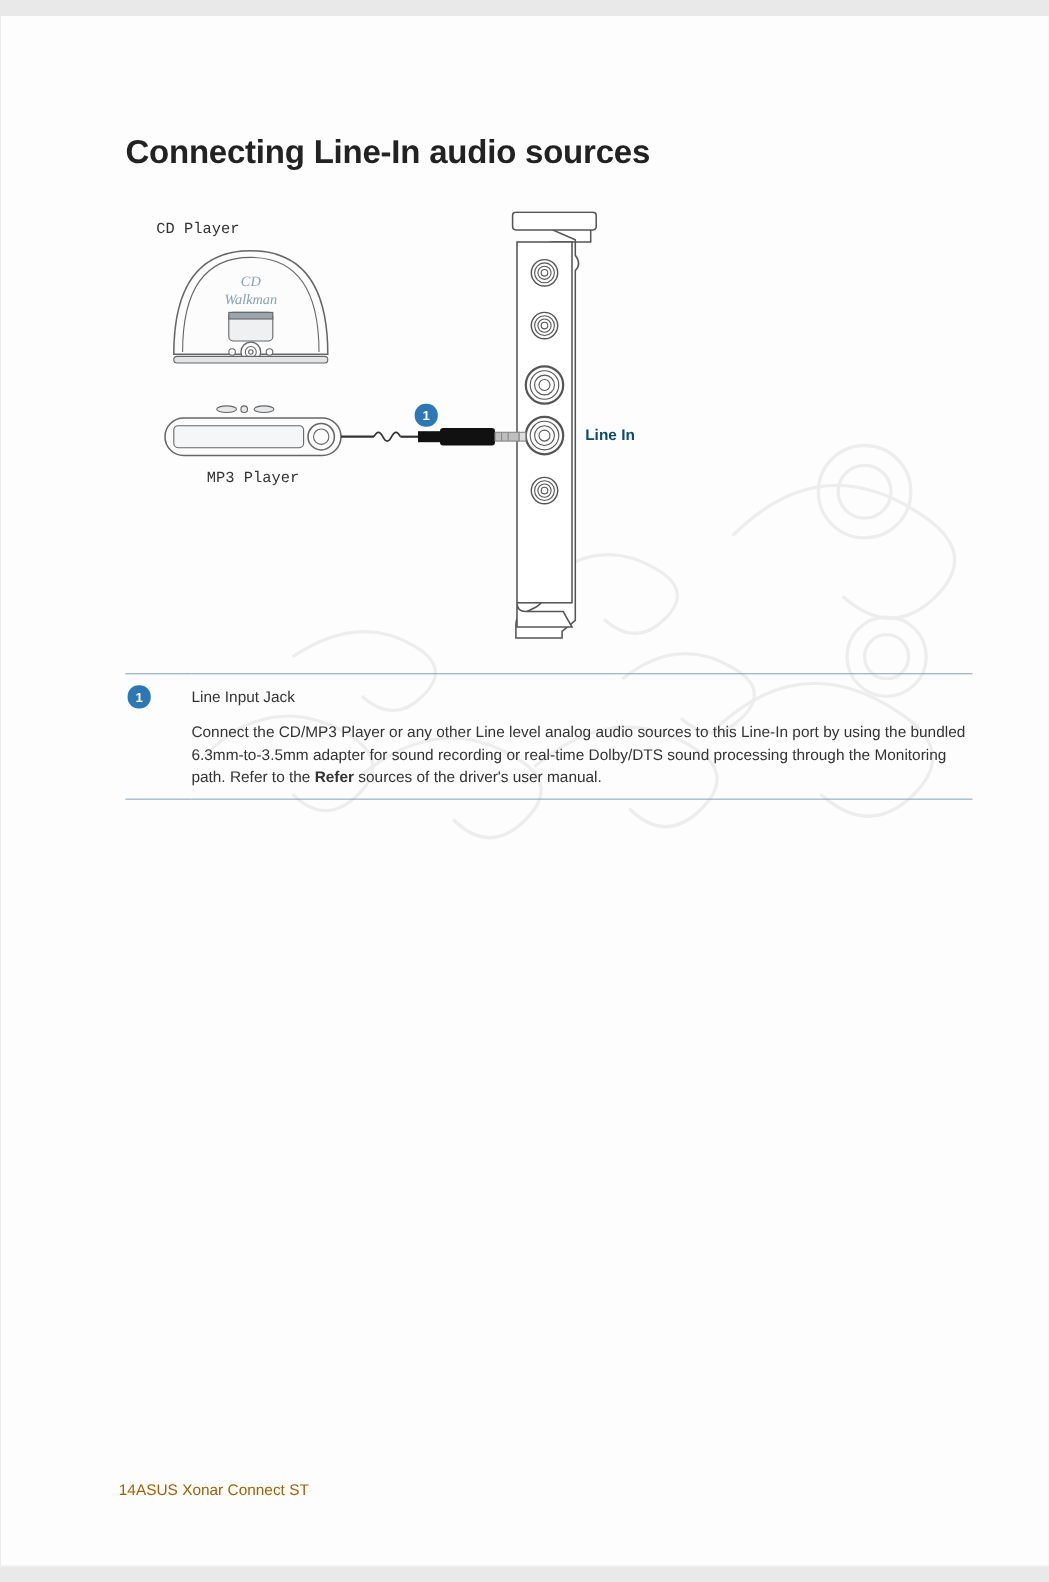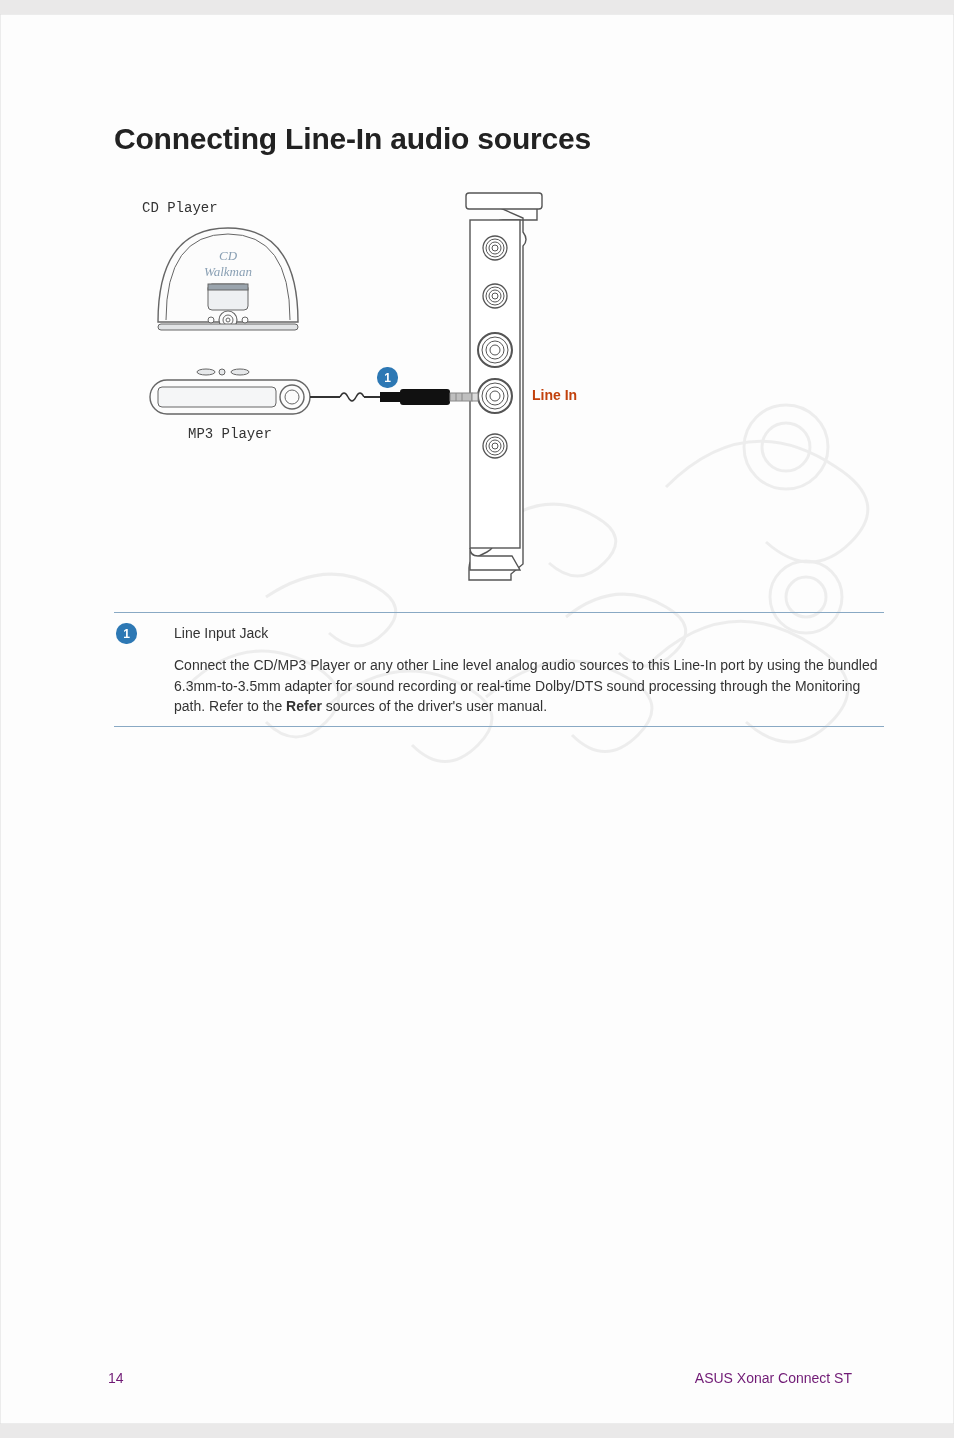--- a/index.html
+++ b/index.html
@@ -4,31 +4,31 @@
 <style>
   * { margin: 0; padding: 0; box-sizing: border-box; }
   html, body { width: 954px; height: 1438px; background: #eae9e9; font-family: Arial, Helvetica, sans-serif; }
   .page-border { position: absolute; left: 0; top: 14px; width: 954px; height: 1410px; background: #fdfdfd; box-shadow: 0 0 0 0.5px #dcdcdc inset; }
   .page { position: absolute; left: 94px; top: 122px; width: 770px; margin-left: 20px; }
   .title { font-size: 30px; font-weight: bold; color: #222; letter-spacing: -0.2px; margin-bottom: 36px; }
   .diagram-wrap { position: relative; width: 770px; height: 390px; margin-bottom: 30px; }
   .diagram-svg { position: absolute; left: 4px; top: 0; }
   .callout-bubble { position: absolute; width: 21px; height: 21px; border-radius: 10px; background: #2d78b4; color: #fff; font-size: 12px; font-weight: bold; display: flex; align-items: center; justify-content: center; }
   .callout-1 { left: 263px; top: 175px; }
-  .linein-label { position: absolute; left: 418px; top: 195px; font-size: 14px; font-weight: bold; color: #c2410c; }
+  .linein-label { position: absolute; left: 418px; top: 195px; font-size: 14px; font-weight: bold; color: #0c4a6e; }
   .watermark { position: absolute; left: 32px; top: 175px; width: 730px; height: 400px; opacity: 0.10; pointer-events: none; }
   .table { position: relative; width: 770px; border-collapse: collapse; }
   .table td { vertical-align: top; font-size: 14px; color: #333; }
   .cell-num { width: 60px; padding: 10px 0 10px 2px; text-align: left; }
   .cell-body { padding: 10px 4px 10px 0; line-height: 1.45; }
   .sec-title { font-weight: normal; margin-bottom: 12px; display: block; }
   .row-sep-top { border-top: 1px solid #89a9c4; }
   .row-sep-bot { border-bottom: 1px solid #89a9c4; }
   .num-bubble { display: inline-flex; width: 21px; height: 21px; border-radius: 10px; background: #2d78b4; color: #fff; font-size: 12px; font-weight: bold; align-items: center; justify-content: center; }
-  .footer { position: absolute; left: 108px; bottom: 52px; width: 744px; display: flex; justify-content: space-between; font-size: 14px; color: #701a75; }
+  .footer { position: absolute; left: 108px; bottom: 76px; width: 744px; display: flex; justify-content: flex-start; font-size: 14px; color: #a16207; }
 </style>
 </head>
 <body>
 
 <div class="page-border"></div>
 
 <div class="page">
 
   <h1 class="title">Connecting Line-In audio sources</h1>
 

